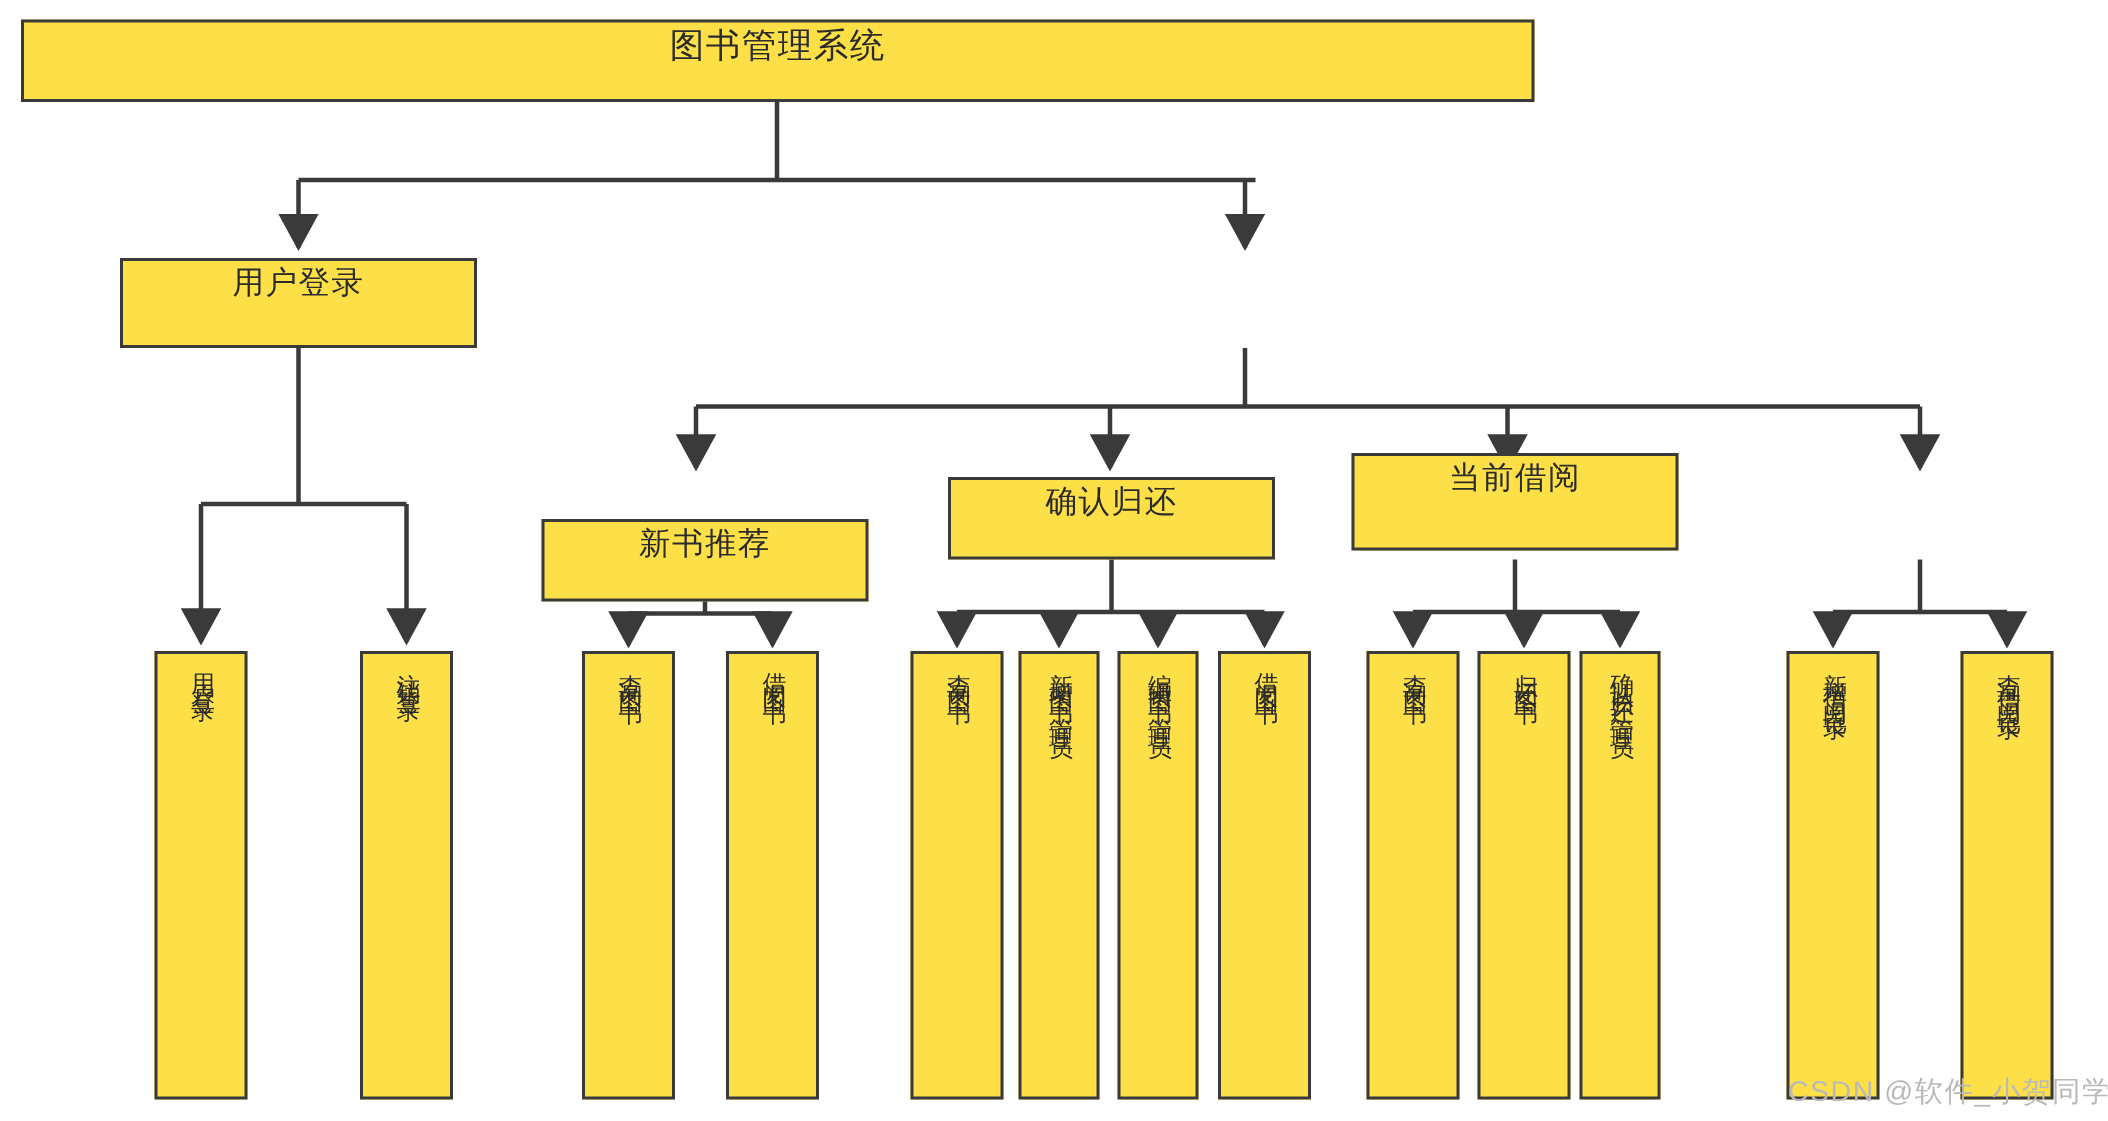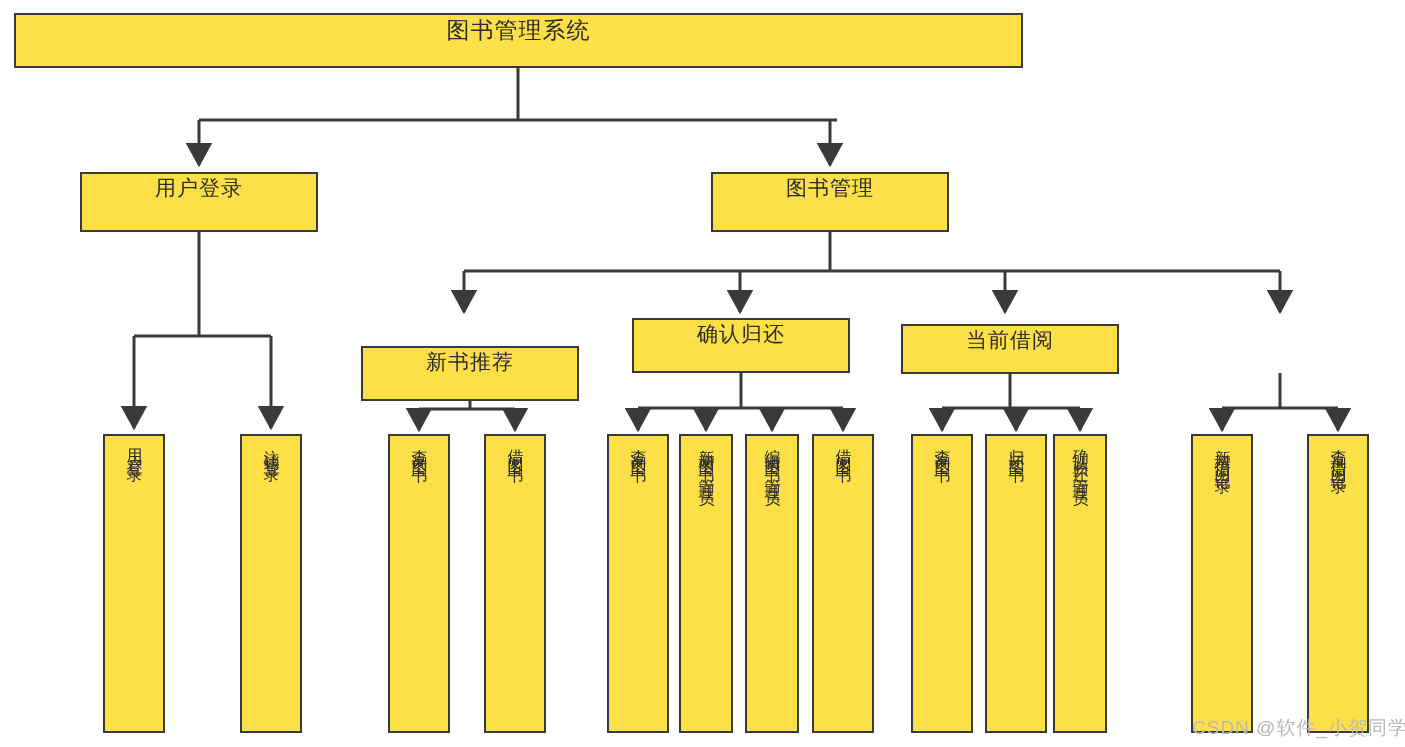--- a/index.html
+++ b/index.html
@@ -122,31 +122,28 @@
     </g>
   </svg>
 
   <div class="node level0" style="left: 14px; top: 13px; width: 1009px; height: 55px; border-color: rgb(58, 58, 58); color: rgb(43, 43, 43);">
     <span>图书管理系统</span>
   </div>
 
   <div class="node level1" style="left: 80px; top: 172px; width: 238px; height: 60px; border-color: rgb(58, 58, 58); color: rgb(43, 43, 43);">
     <span>用户登录</span>
   </div>
-  <div class="node level1" style="left: 711px; top: 172px; width: 238px; height: 60px; border-color: rgb(58, 58, 58); color: rgb(43, 43, 43);">
-    <span>图书管理</span>
-  </div>
 
   <div class="node level2" style="left: 361px; top: 318px; width: 218px; height: 55px; border-color: rgb(58, 58, 58); color: rgb(43, 43, 43); margin-top: 28px;">
     <span>新书推荐</span>
   </div>
   <div class="node level2" style="left: 632px; top: 318px; width: 218px; height: 55px; border-color: rgb(58, 58, 58); color: rgb(43, 43, 43);">
     <span>确认归还</span>
   </div>
-  <div class="node level2" style="left: 901px; top: 324px; width: 218px; height: 50px; border-color: rgb(58, 58, 58); color: rgb(43, 43, 43);">
+  <div class="node level2" style="left: 901px; top: 302px; width: 218px; height: 65px; border-color: rgb(58, 58, 58); color: rgb(43, 43, 43);">
     <span>当前借阅</span>
   </div>
 
   <div class="node leaf" style="left: 103px; top: 434px; width: 62px; height: 299px; border-color: rgb(58, 58, 58); color: rgb(43, 43, 43);">
     <span class="vtext">用户登录</span>
   </div>
   <div class="node leaf" style="left: 240px; top: 434px; width: 62px; height: 299px; border-color: rgb(58, 58, 58); color: rgb(43, 43, 43);">
     <span class="vtext">注销登录</span>
   </div>
   <div class="node leaf" style="left: 388px; top: 434px; width: 62px; height: 299px; border-color: rgb(58, 58, 58); color: rgb(43, 43, 43);">

